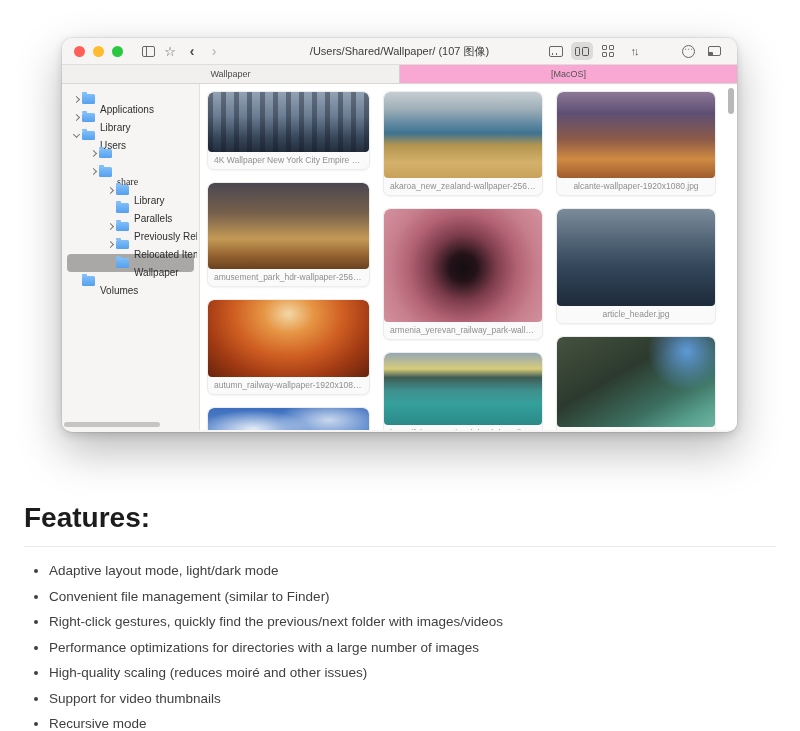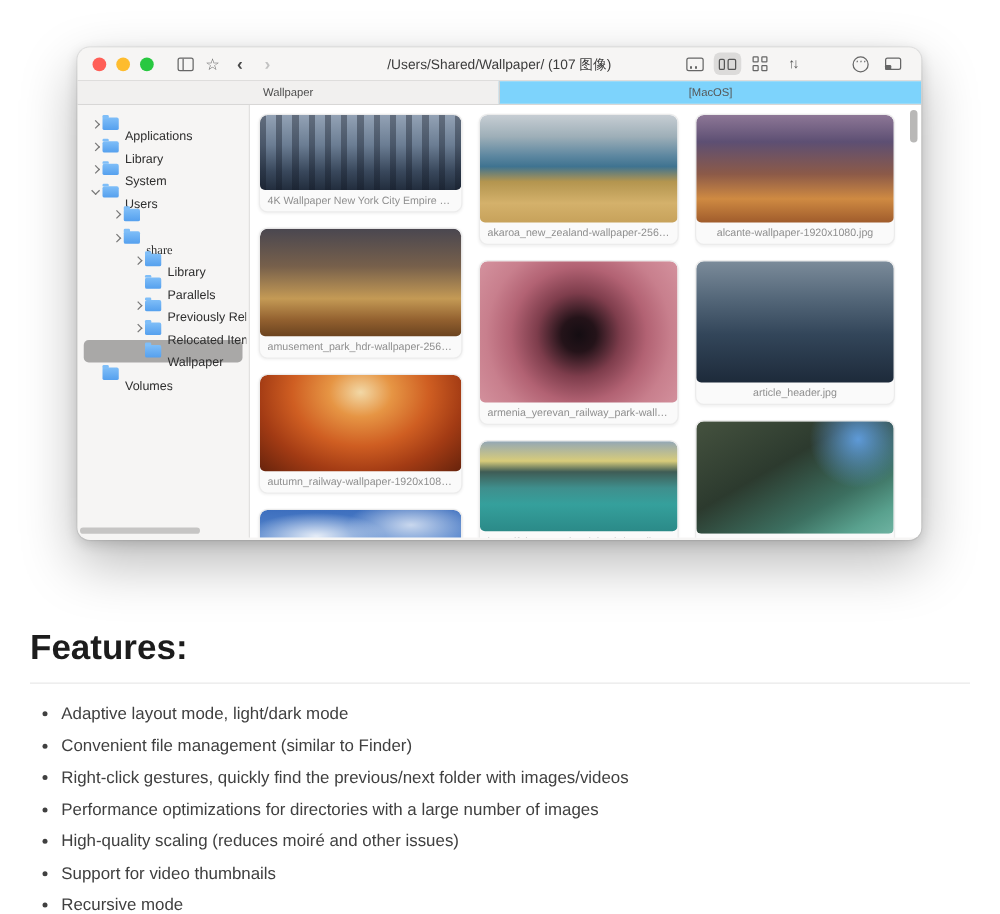--- a/index.html
+++ b/index.html
@@ -46,21 +46,21 @@
             font-size:9px; color:#666; line-height:1; padding-bottom:3px;}
   .i-pip { width:13px; height:10px; border:1.2px solid #666; border-radius:2px; position:relative; }
   .i-pip::before { content:''; position:absolute; left:-1px; bottom:-1px; width:5px; height:4px;
                    background:#666; border-radius:1px; }
 
   
   .tabbar { height:20px; display:flex; border-top:1px solid #dedddc; border-bottom:1px solid #d8d7d6; }
   .tab { flex:1; display:flex; align-items:center; justify-content:center;
          font-size:9px; color:#4c4c4c; }
   .tab.active { background:#f1f0ef; }
-  .tab.inactive { background:#7dd3fc; border-left:1px solid #d2d1d0; color:#555; }
+  .tab.inactive { background:#f9a8d4; border-left:1px solid #d2d1d0; color:#555; }
 
   
   .main { display:flex; height:346px; }
   .sidebar { position:relative; width:138px; background:#f6f5f4; border-right:1px solid #e2e1e0;
              padding-top:6px; overflow:hidden; flex:none; }
   .srow { display:flex; align-items:center; height:18.2px; padding-right:2px; white-space:nowrap; }
   .srow.sel { background:#a9a8a7; border-radius:4px; margin:0 5px; }
   .lvl0 { padding-left:8px; } .lvl1 { padding-left:25px;font-family:Liberation Serif, serif; } .lvl2 { padding-left:42px; }
   .srow.sel.lvl2 { padding-left:37px; }
   .chevbox { width:12px; display:flex; justify-content:center; flex:none; }
@@ -180,27 +180,20 @@
       </div>
       <div class="srow lvl0">
         <span class="chevbox">
             <span class="chev c-right"></span>
           </span>
         <span class="folder"></span>
         <span class="slabel">Library</span>
       </div>
       <div class="srow lvl0">
         <span class="chevbox">
-            <span class="chev c-right"></span>
-          </span>
-        <span class="folder"></span>
-        <span class="slabel">System</span>
-      </div>
-      <div class="srow lvl0">
-        <span class="chevbox">
             <span class="chev c-down"></span>
           </span>
         <span class="folder"></span>
         <span class="slabel">Users</span>
       </div>
       <div class="srow lvl1">
         <span class="chevbox">
             <span class="chev c-right"></span>
           </span>
         <span class="folder"></span>

